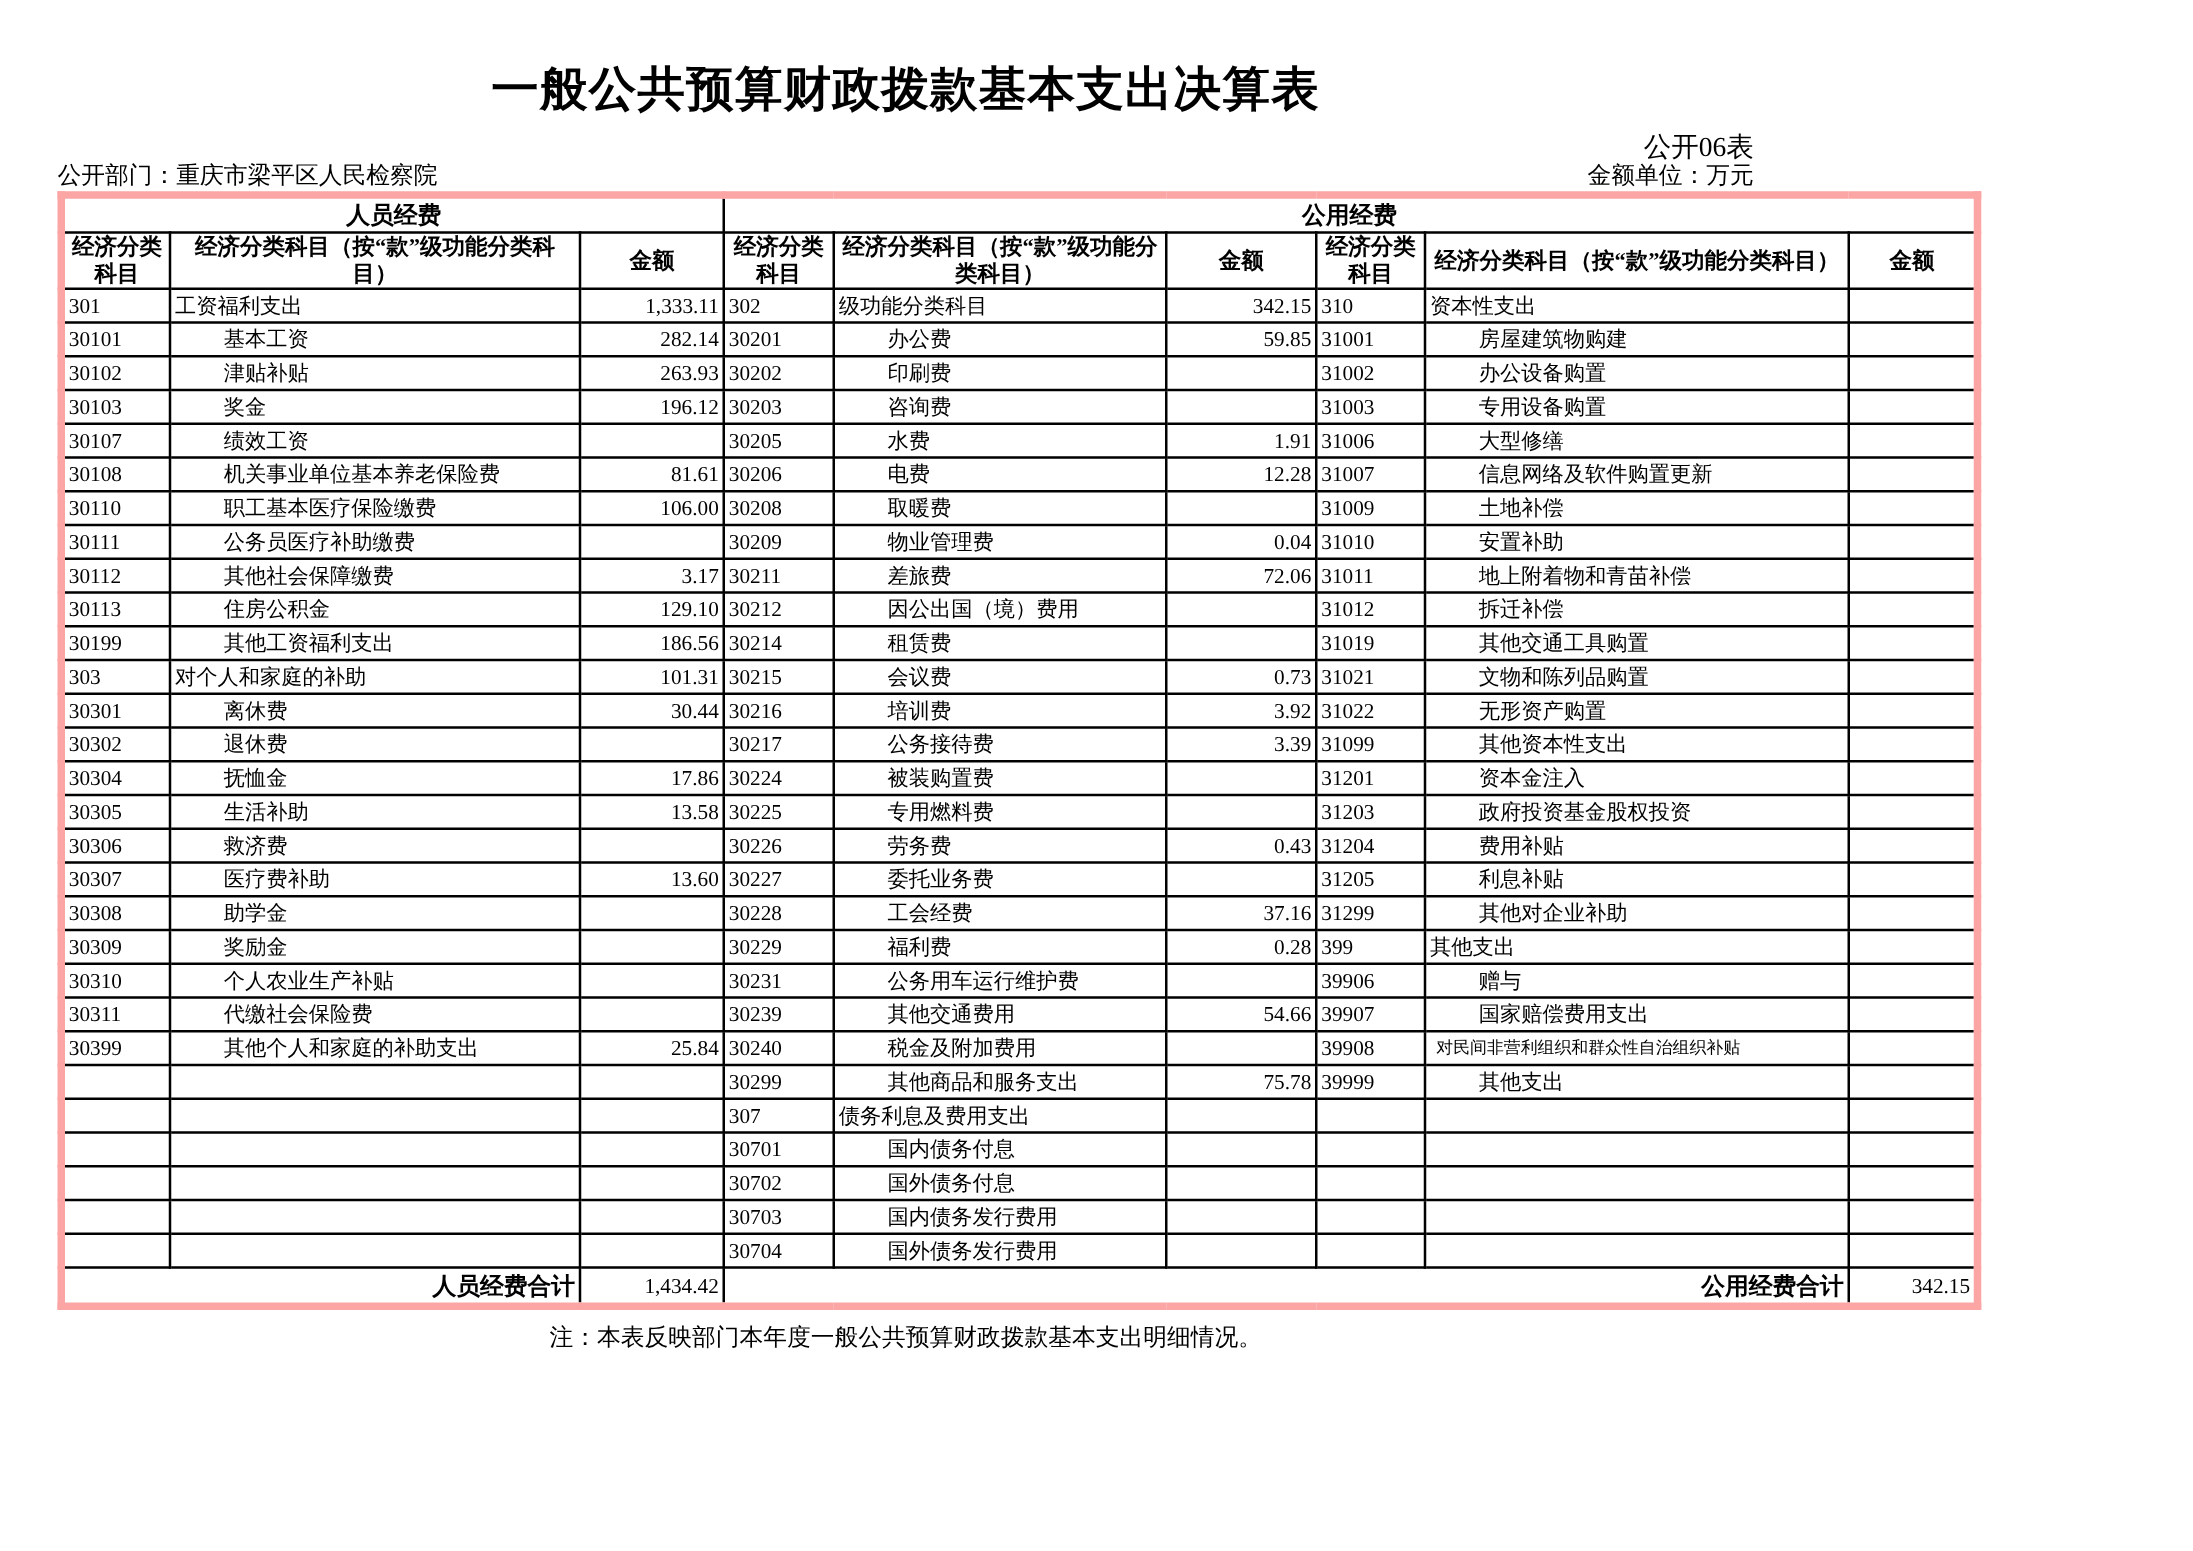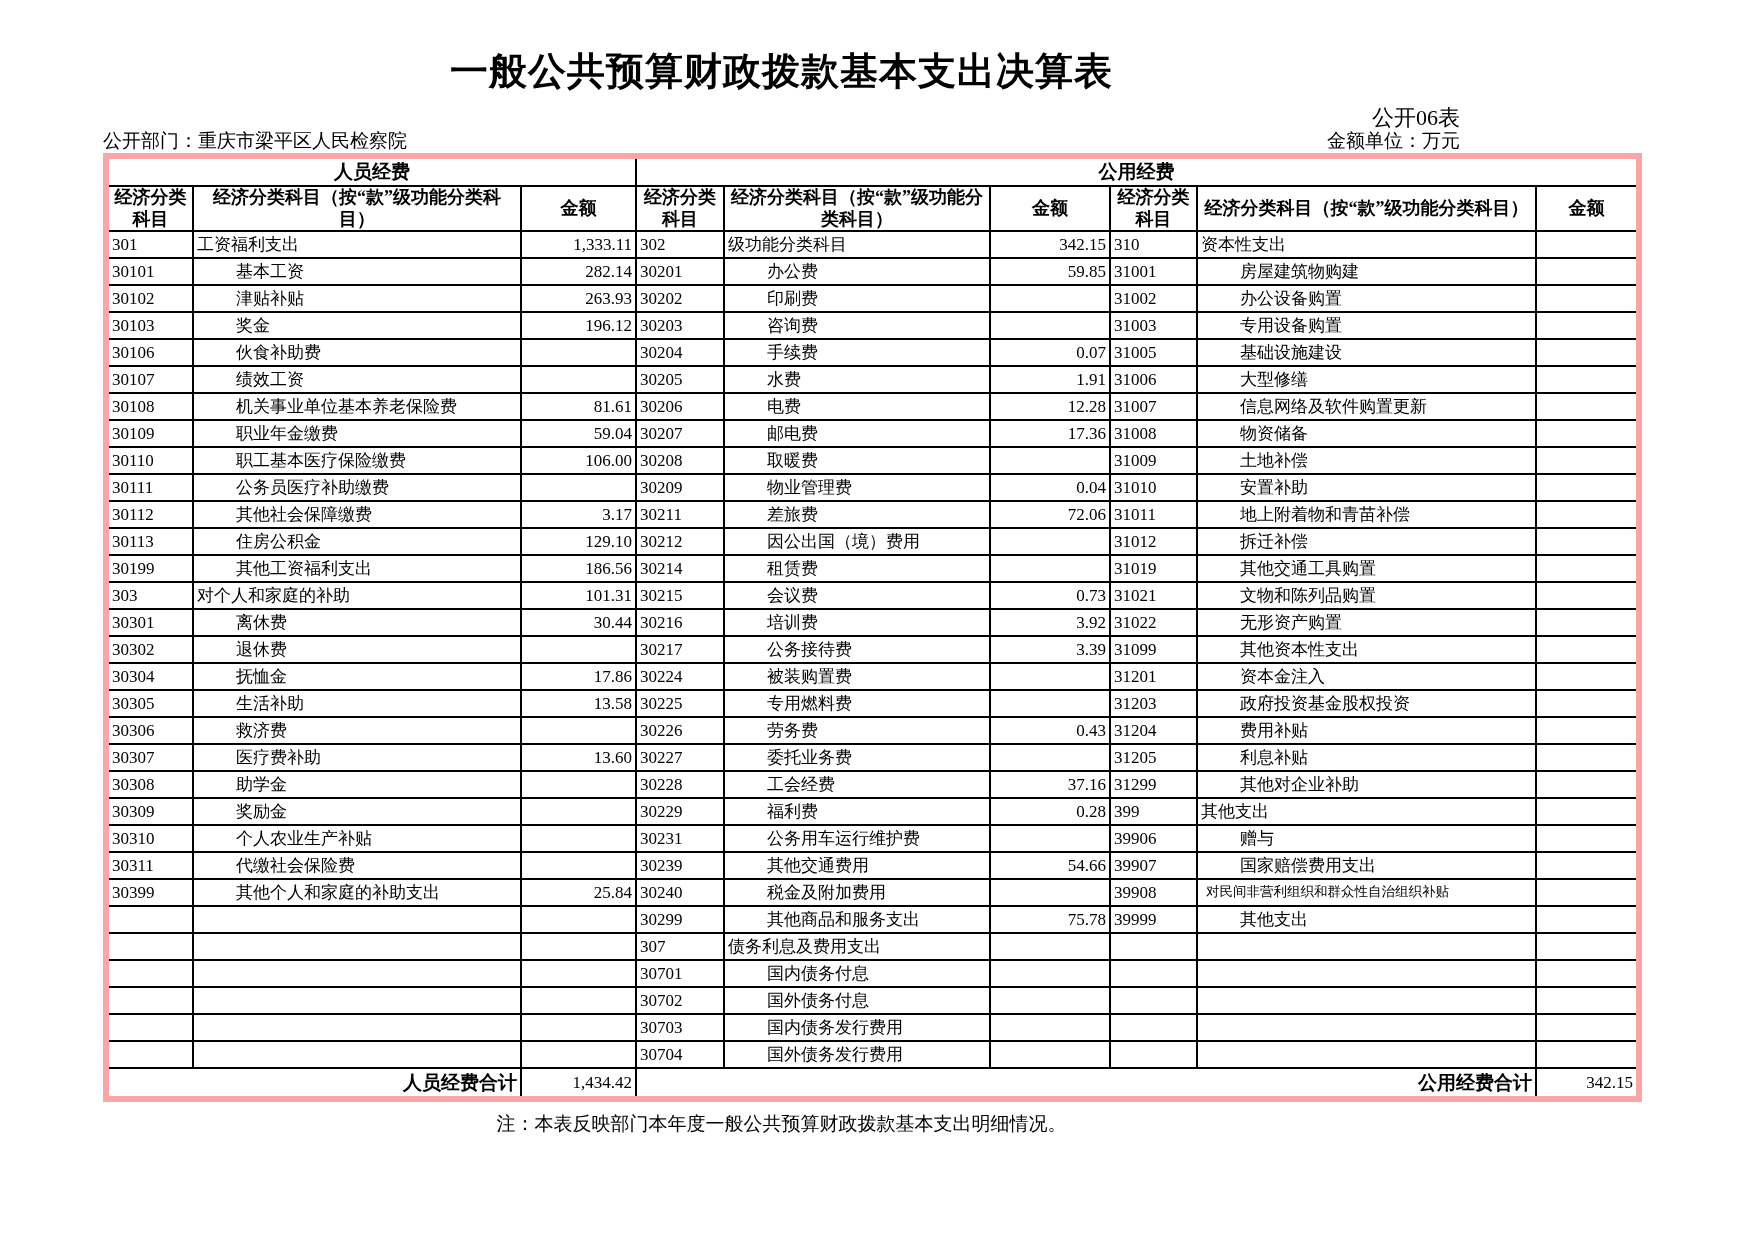--- a/index.html
+++ b/index.html
@@ -1,21 +1,21 @@
 <!DOCTYPE html>
 <html><head>
 <meta charset="utf-8">
 <style>
   html,body{margin:0;padding:0;background:#fff;}
   body{
     width:1754px;height:1241px;
     font-family:"Liberation Serif","DejaVu Serif",serif;
     color:#000;
   }
-  .sheet{width:1357px;margin-left:103px;font-family:Liberation Serif, serif;}
+  .sheet{width:1357px;margin-left:46px;font-family:Liberation Serif, serif;}
   .page-title{
     margin:46px 0 0 0;
     font-size:38px;font-weight:bold;
     text-align:center;letter-spacing:1px;
   }
   .table-code{
     text-align:right;font-size:22px;margin-top:10px;line-height:22px;
   }
   .meta-line{
     display:flex;justify-content:space-between;
@@ -123,61 +123,39 @@
           <td class="name lvl1">奖金</td>
           <td class="amt">196.12</td>
           <td class="code">30203</td>
           <td class="name lvl1">咨询费</td>
           <td class="amt"></td>
           <td class="code">31003</td>
           <td class="name lvl1">专用设备购置</td>
           <td class="amt"></td>
         </tr>
         <tr>
-          <td class="code">30106</td>
-          <td class="name lvl1">伙食补助费</td>
-          <td class="amt"></td>
-          <td class="code">30204</td>
-          <td class="name lvl1">手续费</td>
-          <td class="amt">0.07</td>
-          <td class="code">31005</td>
-          <td class="name lvl1">基础设施建设</td>
-          <td class="amt"></td>
-        </tr>
-        <tr>
           <td class="code">30107</td>
           <td class="name lvl1">绩效工资</td>
           <td class="amt"></td>
           <td class="code">30205</td>
           <td class="name lvl1">水费</td>
           <td class="amt">1.91</td>
           <td class="code">31006</td>
           <td class="name lvl1">大型修缮</td>
           <td class="amt"></td>
         </tr>
         <tr>
           <td class="code">30108</td>
           <td class="name lvl1">机关事业单位基本养老保险费</td>
           <td class="amt">81.61</td>
           <td class="code">30206</td>
           <td class="name lvl1">电费</td>
           <td class="amt">12.28</td>
           <td class="code">31007</td>
           <td class="name lvl1">信息网络及软件购置更新</td>
-          <td class="amt"></td>
-        </tr>
-        <tr>
-          <td class="code">30109</td>
-          <td class="name lvl1">职业年金缴费</td>
-          <td class="amt">59.04</td>
-          <td class="code">30207</td>
-          <td class="name lvl1">邮电费</td>
-          <td class="amt">17.36</td>
-          <td class="code">31008</td>
-          <td class="name lvl1">物资储备</td>
           <td class="amt"></td>
         </tr>
         <tr>
           <td class="code">30110</td>
           <td class="name lvl1">职工基本医疗保险缴费</td>
           <td class="amt">106.00</td>
           <td class="code">30208</td>
           <td class="name lvl1">取暖费</td>
           <td class="amt"></td>
           <td class="code">31009</td>

